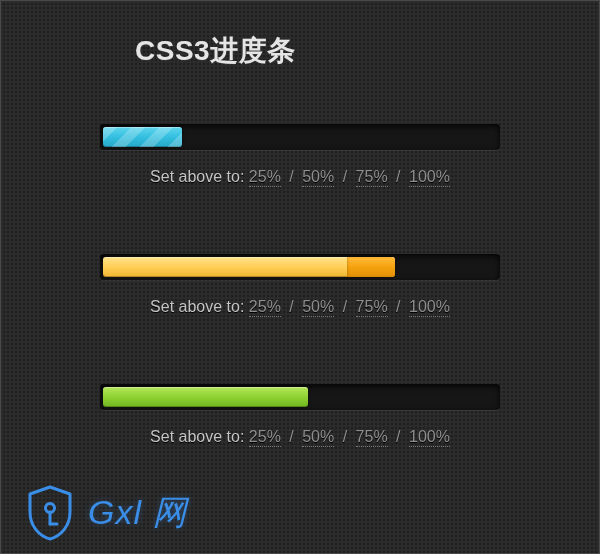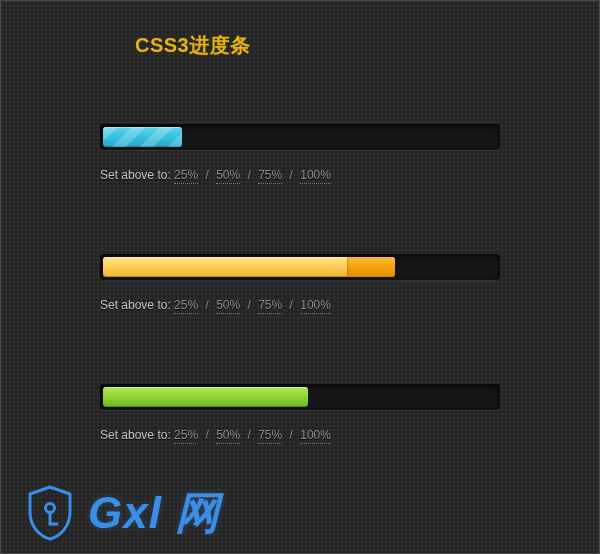--- a/index.html
+++ b/index.html
@@ -17,23 +17,23 @@
     overflow: hidden;
   }
   .frame {
     position: absolute; inset: 0;
     border: 1px solid #4a4a4a;
     pointer-events: none;
   }
   .title {
     position: absolute;
     left: 135px; top: 32px;
-    font-size: 20px;
+    font-size: 28px;
     font-weight: 700;
-    color: #eab308;
+    color: #e5e5e5;
     text-shadow: 0 1px 0 rgba(255,255,255,0.06);
     letter-spacing: 0.5px;
   }
   .bar-wrap {
     position: absolute;
     left: 100px; width: 400px;
     height: 26px;
     border-radius: 4px;
     background: #161616;
     box-shadow:
@@ -72,44 +72,44 @@
     border-radius: 0 3px 3px 0;
     background: linear-gradient(to bottom,#ffbc3a 0%,#f6a20f 50%,#e18f06 100%);
     box-shadow: inset 1px 0 2px rgba(0,0,0,0.15);
   }
   .bar-fill.green {
     background: linear-gradient(to bottom,#b4e85a 0%,#8fd233 50%,#6fb61f 100%);
   }
   .controls {
     position: absolute;
     width: 400px; left:100px;
-    text-align: left;
-    font-size: 12px;
+    text-align: center;
+    font-size: 16px;
     color: #9a9a9a;
     text-shadow: 0 1px 0 #000;
   }
   .controls .lbl { color:#c4c4c4; }
   .controls a {
     color:#8e8e8e;
     text-decoration: none;
     border-bottom: 1px dotted #777;
     padding-bottom: 1px;
     cursor: pointer;
   }
   .controls .sep { color:#8e8e8e; margin:0 4px; }
   .watermark {
     position:absolute;
     left: 24px; bottom: 12px;
     display:flex; align-items:center; gap:12px;
   }
   .watermark svg { display:block; }
   .wm-text { display:flex; flex-direction:column; line-height:1.05; }
   .wm-brand {
-    font-size: 44px;
-    font-weight: 700;
+    font-size: 34px;
+    font-weight: 400;
     font-style: italic;
     color: #3a8ee8;
     text-shadow: 0 0 6px rgba(60,140,230,0.35);
     letter-spacing: 1px;
   }
   .wm-url {
     font-size: 14px;
     color: #3a8ee8;
     letter-spacing: 0.5px;
     margin-top: -2px;

